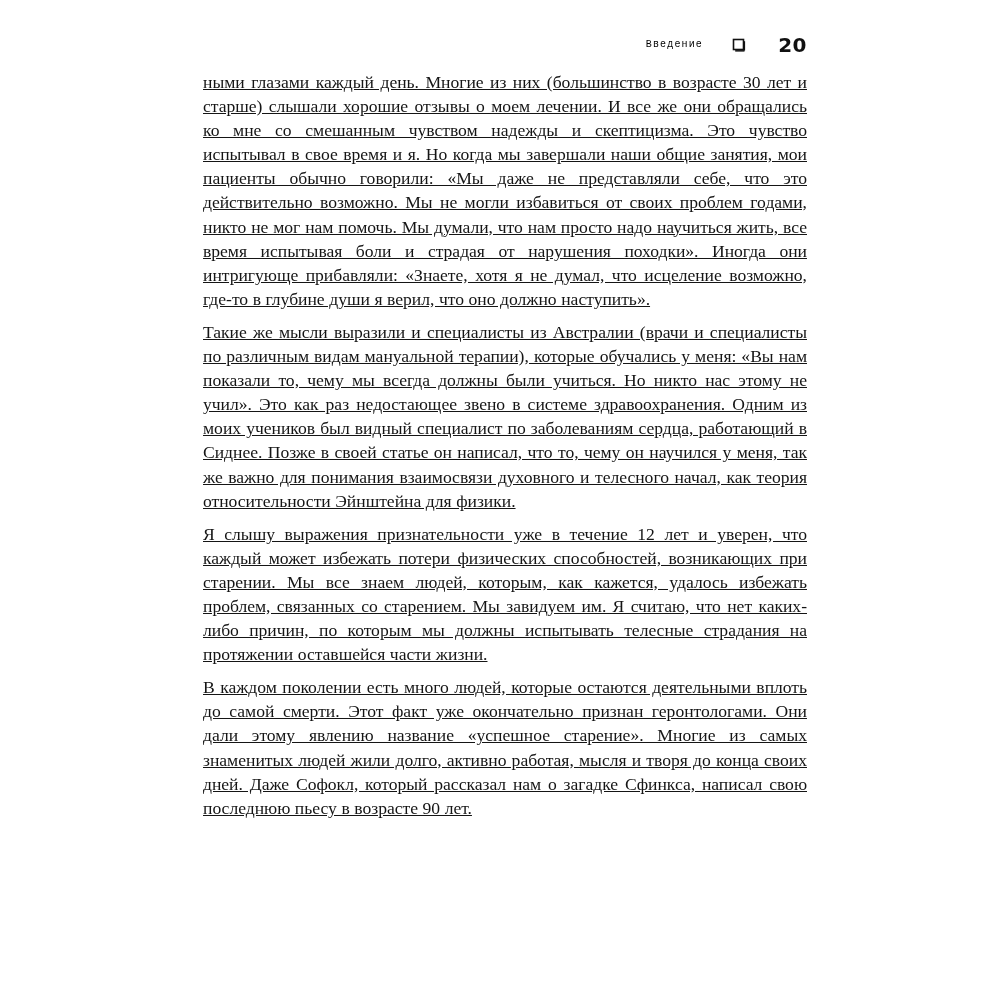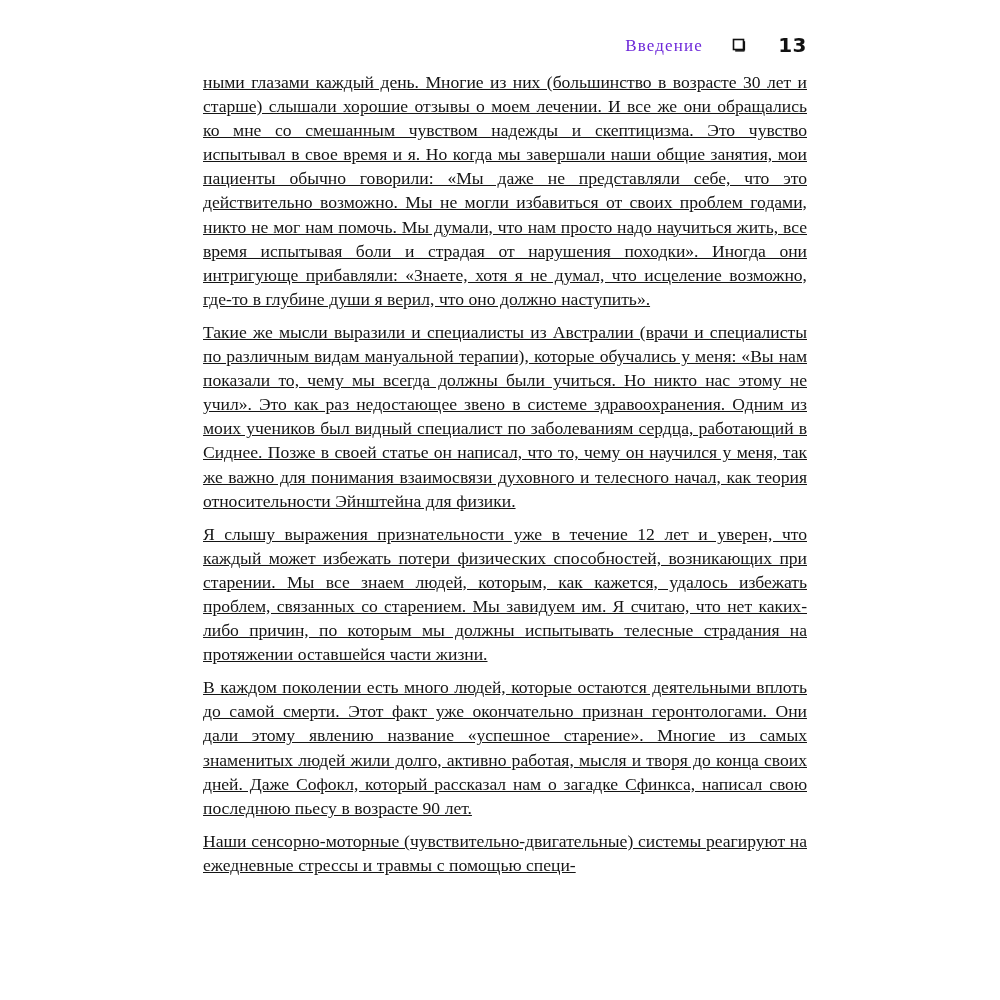--- a/index.html
+++ b/index.html
@@ -31,25 +31,25 @@
     left: 203px;
     right: 193px;
     top: 30px;
     height: 30px;
     display: flex;
     align-items: center;
     justify-content: flex-end;
     gap: 0;
   }
   .rh-title {
-    font-family: Liberation Serif, serif;
-    font-size: 17px;
+    font-family: Liberation Mono, monospace;
+    font-size: 10px;
     font-weight: 400;
     letter-spacing: 1.15px;
-    color: #6d28d9;
+    color: #000000;
     white-space: nowrap;
     line-height: 1;
   }
   .rh-ornament {
     width: 70px;
     display: flex;
     align-items: center;
     justify-content: center;
     color: #111111;
   }
@@ -98,24 +98,23 @@
     <span class="rh-title">Введение</span>
 
     <span class="rh-ornament">
       <svg width="15" height="15" viewBox="0 0 15 15" aria-hidden="true">
         <rect x="2.5" y="1.5" width="10" height="10" fill="none" stroke="#111111" stroke-width="1.6"></rect>
         <rect x="4.2" y="12.1" width="9.3" height="1.5" fill="#111111"></rect>
         <rect x="12.6" y="3.2" width="1.5" height="9.3" fill="#111111"></rect>
       </svg>
     </span>
 
-    <span class="rh-folio">13</span>
+    <span class="rh-folio">20</span>
   </div>
 
   <div class="textblock">
     <p class="para">ными глазами каждый день. Многие из них (большинство в возрасте 30 лет и старше) слышали хорошие отзывы о моем лечении. И все же они обращались ко мне со смешанным чувством надежды и скептицизма. Это чувство испытывал в свое время и я. Но когда мы завершали наши общие занятия, мои пациенты обычно говорили: «Мы даже не представляли себе, что это действительно возможно. Мы не могли избавиться от своих проблем годами, никто не мог нам помочь. Мы думали, что нам просто надо научиться жить, все время испытывая боли и страдая от нарушения походки». Иногда они интригующе прибавляли: «Знаете, хотя я не думал, что исцеление возможно, где-то в глубине души я верил, что оно должно наступить».</p>
     <p class="para">Такие же мысли выразили и специалисты из Австралии (врачи и специалисты по различным видам мануальной терапии), которые обучались у меня: «Вы нам показали то, чему мы всегда должны были учиться. Но никто нас этому не учил». Это как раз недостающее звено в системе здравоохранения. Одним из моих учеников был видный специалист по заболеваниям сердца, работающий в Сиднее. Позже в своей статье он написал, что то, чему он научился у меня, так же важно для понимания взаимосвязи духовного и телесного начал, как теория относительности Эйнштейна для физики.</p>
     <p class="para">Я слышу выражения признательности уже в течение 12 лет и уверен, что каждый может избежать потери физических способностей, возникающих при старении. Мы все знаем людей, которым, как кажется, удалось избежать проблем, связанных со старением. Мы завидуем им. Я считаю, что нет каких-либо причин, по которым мы должны испытывать телесные страдания на протяжении оставшейся части жизни.</p>
     <p class="para">В каждом поколении есть много людей, которые остаются деятельными вплоть до самой смерти. Этот факт уже окончательно признан геронтологами. Они дали этому явлению название «успешное старение». Многие из самых знаменитых людей жили долго, активно работая, мысля и творя до конца своих дней. Даже Софокл, который рассказал нам о загадке Сфинкса, написал свою последнюю пьесу в возрасте 90 лет.</p>
-    <p class="para">Наши сенсорно-моторные (чувствительно-двигательные) системы реагируют на ежедневные стрессы и травмы с помощью специ-</p>
   </div>
 
 </div>
 
 </body></html>

